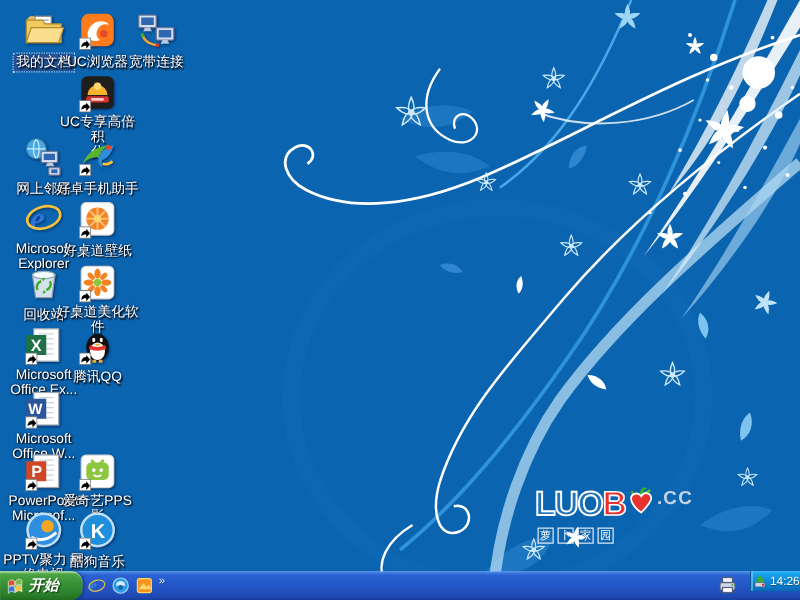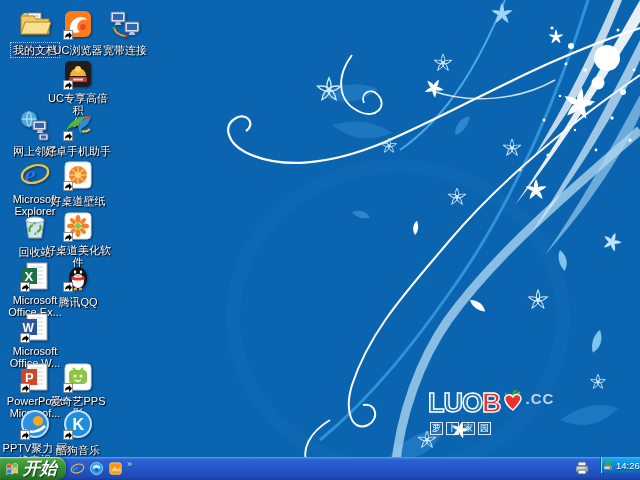--- a/index.html
+++ b/index.html
@@ -27,21 +27,21 @@
   .logo-caption{margin-top:2px;display:flex;gap:3px;margin-left:2px;}
   .cap-ch{font-size:9px;color:#fff;border:1px solid rgba(255,255,255,.85);padding:0 1px;line-height:11px;}
 
   .taskbar{position:absolute;left:0;top:457px;width:640px;height:23px;
     background:linear-gradient(180deg,#6ba3f5 0%,#3c77dd 6%,#2a62d2 14%,#2457c8 50%,#1e49b4 88%,#173e9e 100%);}
   .start-button{position:absolute;left:0;top:0;height:23px;width:66px;display:flex;align-items:center;gap:3px;
     padding-left:5px;box-sizing:border-box;border-radius:0 9px 9px 0;
     background:linear-gradient(180deg,#8fd37f 0%,#4da344 10%,#369133 45%,#2c7f2a 80%,#1f6b1f 100%);
     box-shadow:1px 0 3px rgba(0,20,60,.5),inset 0 1px 1px rgba(255,255,255,.4);}
   .start-flag svg{width:15px;height:14px;display:block;}
-  .start-label{font-size:17px;font-weight:bold;font-style:italic;color:#fff;text-shadow:1px 1px 1px rgba(0,0,0,.55);}
+  .start-label{font-size:12px;font-weight:bold;font-style:italic;color:#fff;text-shadow:1px 1px 1px rgba(0,0,0,.55);}
   .quick-launch{position:absolute;left:70px;top:0;height:23px;display:flex;align-items:center;gap:4px;}
   .ql-icon svg{width:15px;height:15px;display:block;}
   .ql-chevron{color:#e6efff;font-size:9px;align-self:flex-start;margin-top:2px;text-shadow:0 1px 1px rgba(0,0,0,.4);}
   .printer-button{position:absolute;left:574px;top:3px;width:16px;height:16px;}
   .printer-button svg{width:16px;height:16px;display:block;}
   .tray{position:absolute;left:600px;top:0;width:40px;height:16px;display:flex;align-items:center;gap:2px;
     padding-left:1px;box-sizing:border-box;border-left:1px solid #0a5a9c;
     box-shadow:inset 1px 0 0 #8fdcfc;
     background:linear-gradient(180deg,#3cc1fa 0%,#1ba6ef 10%,#0f8ad9 50%,#0b70c0 90%,#0a62ac 100%);}
   .tray-icon svg{width:12px;height:12px;display:block;}

